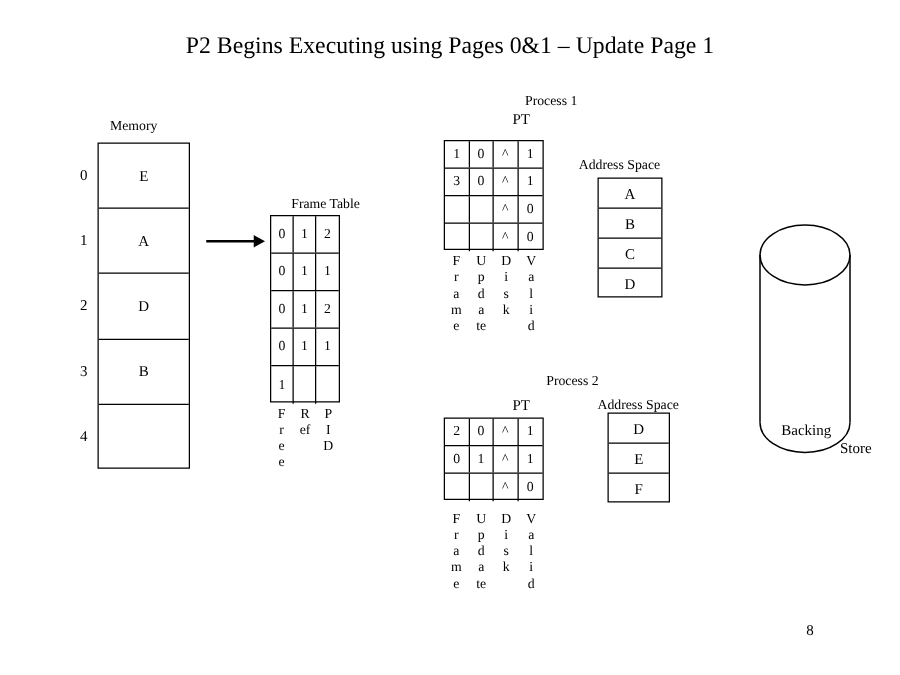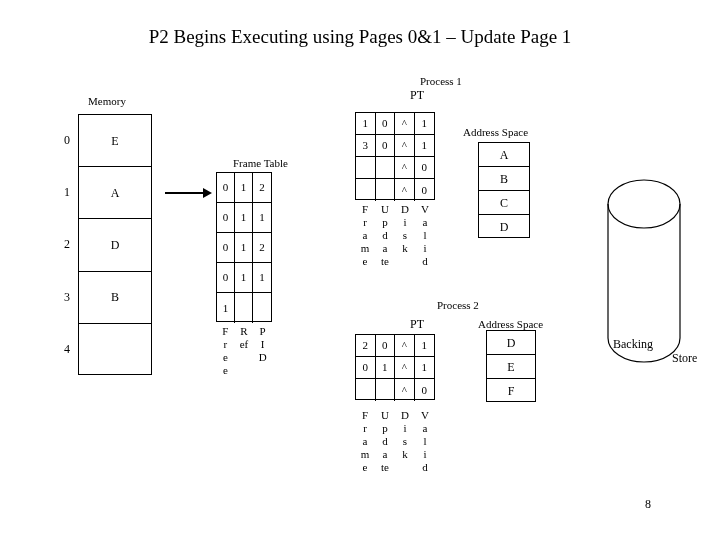--- a/index.html
+++ b/index.html
@@ -368,18 +368,18 @@
         <div class="cell">F</div>
       </div>
     </div>
 
   <svg id="backing-store-shape" viewBox="0 0 76 186">
     <ellipse cx="38" cy="26" rx="36" ry="24" fill="#ffffff" stroke="#000000" stroke-width="1.2"></ellipse>
     <path d="M2,26 L2,160" fill="none" stroke="#000000" stroke-width="1.2"></path>
     <path d="M74,26 L74,160" fill="none" stroke="#000000" stroke-width="1.2"></path>
     <path d="M2,160 A36,24 0 0 0 74,160" fill="none" stroke="#000000" stroke-width="1.2"></path>
   </svg>
-  <div class="lbl big" style="left:588px; top:338px;">Backing</div>
+  <div class="lbl big" style="left:600px; top:338px;">Backing</div>
   <div class="lbl big" style="left:647px; top:352px;">Store</div>
 
   <div class="footer-page">8</div>
 
 </div>
 
 </body></html>

